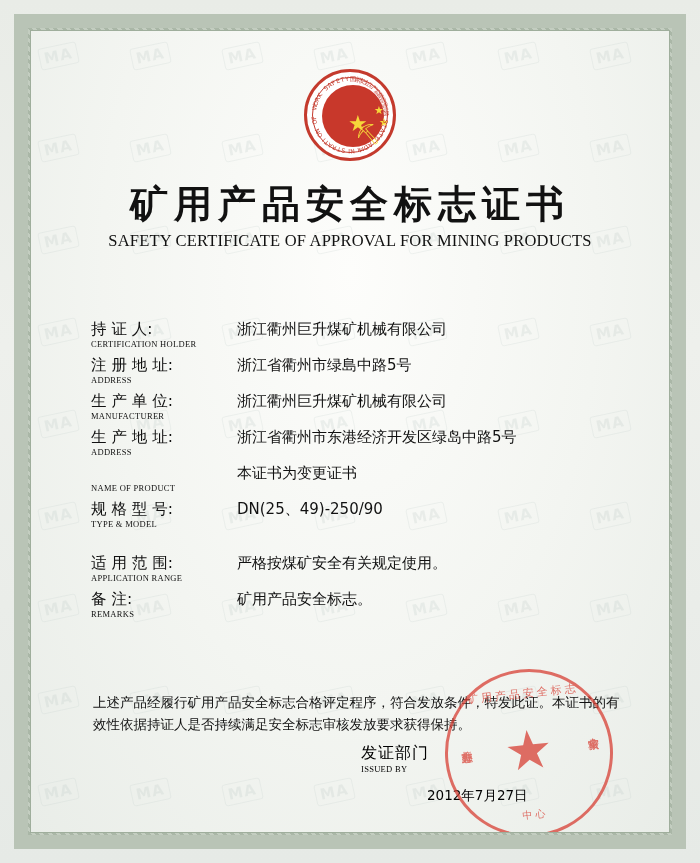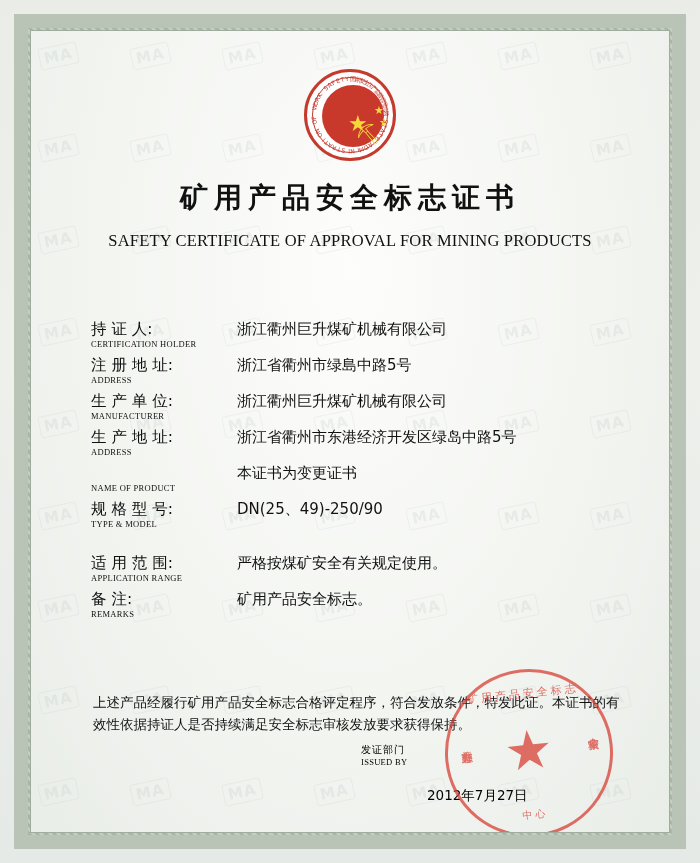--- a/index.html
+++ b/index.html
@@ -59,21 +59,21 @@
     position:absolute;color:#f6d83a;font-size:11px;line-height:1;
   }
   .big-star{font-size:22px;left:26px;top:28px;}
   .emblem .pick{
     position:absolute;left:30px;top:36px;width:32px;height:26px;
     color:#f6d83a;font-size:20px;line-height:26px;text-align:center;
   }
   
   .title-cn{
     position:absolute;left:0;right:0;top:148px;text-align:center;
-    font-size:28px;font-weight:bold;letter-spacing:6px;color:#111;
+    font-size:38px;font-weight:bold;letter-spacing:6px;color:#111;
     font-family:"DejaVu Sans","Liberation Sans",sans-serif;
   }
   .title-en{
     position:absolute;left:0;right:0;top:200px;text-align:center;
     font-size:16.5px;font-weight:normal;letter-spacing:.2px;color:#111;
     font-family:"Liberation Serif","DejaVu Serif",serif;
   }
   
   .approval-row{position:absolute;left:86px;top:240px;right:40px;height:40px;}
   .lbl-cn{font-size:15px;color:#111;letter-spacing:2px;}
@@ -89,21 +89,21 @@
   .row .label-en{position:absolute;left:0;top:20px;font-size:8.5px;color:#111;font-family:"Liberation Serif","DejaVu Serif",serif;letter-spacing:.3px;}
   .row .value{position:absolute;left:146px;top:1px;font-size:15px;color:#111;}
   .fields2{position:absolute;left:60px;top:522px;right:30px;}
   
   .footer-text{
     position:absolute;left:62px;right:48px;top:660px;
     font-size:13.5px;line-height:22px;color:#111;text-indent:0;
   }
   .footer-text p{margin:0;}
   .issued{position:absolute;left:330px;top:712px;}
-  .issued .cn{font-size:10px;letter-spacing:1px;}
+  .issued .cn{font-size:16px;letter-spacing:1px;}
   .issued .en{font-size:8.5px;font-family:"Liberation Serif","DejaVu Serif",serif;letter-spacing:.3px;}
   .date{position:absolute;left:396px;top:756px;font-size:13.5px;}
   
   .seal{
     position:absolute;left:414px;top:638px;width:168px;height:168px;
     border:3px solid #d7392e;border-radius:50%;
     color:#d7392e;opacity:.72;transform:rotate(-6deg);
     box-sizing:border-box;
   }
   .seal .s-star{

